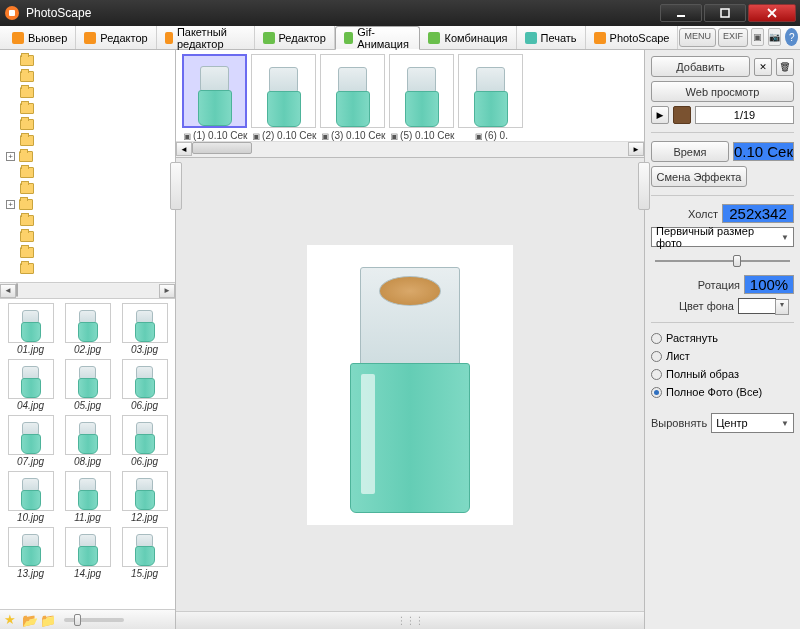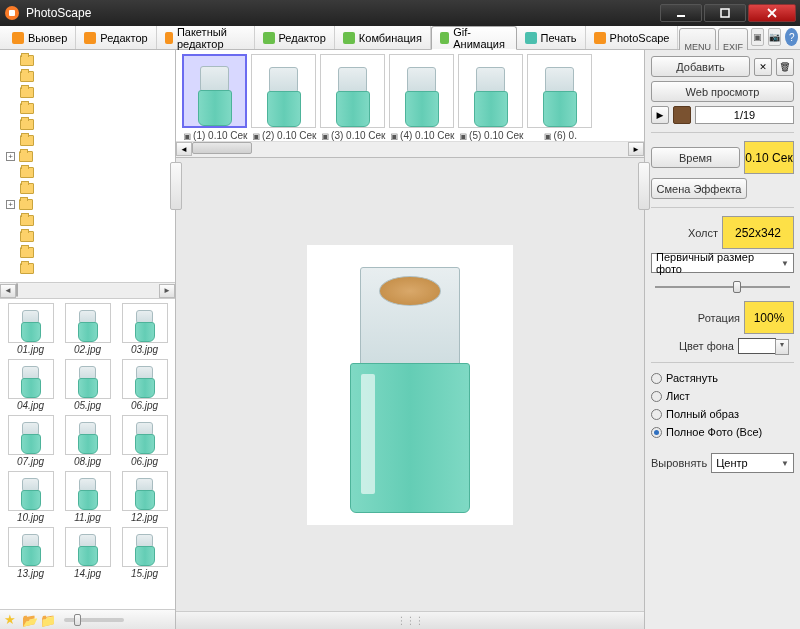--- a/index.html
+++ b/index.html
@@ -15,21 +15,21 @@
   
   .tabbar { background:linear-gradient(#fdfdfd,#ececec); height:24px; border-bottom:1px solid #bbb; display:flex; align-items:stretch; padding-left:4px; }
   .tab { display:flex; align-items:center; padding:0 8px; border-right:1px solid #d0d0d0; cursor:default; gap:4px; }
   .tab.active { background:linear-gradient(#fff,#f2f2f2); border:1px solid #aaa; border-bottom:1px solid #fff; margin-bottom:-1px; border-radius:3px 3px 0 0; }
   .tab-icon { width:12px; height:12px; }
   .tab-icon.orange { background:#f7931e; border-radius:2px; }
   .tab-icon.green { background:#6abf4b; border-radius:2px; }
   .tab-icon.teal { background:#4bbfae; border-radius:2px; }
   .head-spacer { flex:1; }
   .head-mini { width:18px;height:18px; background:#eee; border:1px solid #bbb; margin:2px; display:inline-flex;align-items:center;justify-content:center; font-size:9px; color:#555; border-radius:2px;}
-  .head-box { padding:13px 4px; font-size:9px; background:linear-gradient(#f8f8f8,#e3e3e3); border:1px solid #aaa; border-radius:3px; color:#555; margin:2px 1px;}
+  .head-box { padding:2px 4px; font-size:9px; background:linear-gradient(#f8f8f8,#e3e3e3); border:1px solid #aaa; border-radius:3px; color:#555; margin:2px 1px;}
   .head-help { width:18px;height:18px;border-radius:50%; background:#5a8dcc; color:#fff; display:inline-flex;align-items:center;justify-content:center; font-size:10px; margin:2px;}
   
   
   .main { display:flex; height: calc(629px - 26px - 24px); background:#ececec; }
   
   
   .left { width:176px; display:flex; flex-direction:column; border-right:1px solid #bbb; background:#fff; }
   .tree { flex:0 0 232px; overflow: hidden; background:#fff; position:relative; }
   .tree-inner { padding:2px 0; }
   .treeitem { display:flex; align-items:center; height:16px; padding-left:20px; gap:2px; }
@@ -72,21 +72,21 @@
   .center-foot { height:18px; background:linear-gradient(#f4f4f4,#e0e0e0); border-top:1px solid #ccc; display:flex; align-items:center; justify-content:center;}
   .resize-dots { font-size:10px; color:#aaa; letter-spacing:-1px;}
   
   
   .right { width:156px; background:#ececec; border-left:1px solid #bbb; padding:6px; display:flex; flex-direction:column; gap:4px; }
   .btn { background:linear-gradient(#fdfdfd,#e4e4e4); border:1px solid #9a9a9a; border-radius:3px; height:21px; display:flex; align-items:center; justify-content:center; font-size:11px; color:#333; cursor:default; }
   .row { display:flex; gap:4px; align-items:center; }
   .row .btn { flex:1;}
   .sq { width:18px;height:18px; background:linear-gradient(#fdfdfd,#e4e4e4); border:1px solid #9a9a9a; border-radius:2px; display:inline-flex;align-items:center;justify-content:center; font-size:9px;}
   .label { font-size:11px; color:#333; text-align:right; }
-  .valbox { background:#fde047; border:1px solid #9a9a9a; height:33px; display:flex;align-items:center;justify-content:center; font-size:12px; min-width:50px;}
+  .valbox { background:#3b82f6; border:1px solid #9a9a9a; height:19px; display:flex;align-items:center;justify-content:center; font-size:15px; min-width:50px;}
   .select { background:#fff; border:1px solid #808080; height:20px; display:flex; align-items:center; padding:0 4px; justify-content:space-between;}
   .select .caret { font-size:8px; color:#555;}
   .rslider { height:16px; position:relative; margin:2px 4px;}
   .rslider .tr { position:absolute; left:0; right:0; top:7px; height:2px; background:#999;}
   .rslider .kn { position:absolute; left:58%; top:2px; width:8px;height:12px; background:linear-gradient(#fafafa,#ddd); border:1px solid #777; border-radius:2px;}
   .radio-row { display:flex; align-items:center; gap:4px; margin:1px 0;}
   .radio { width:11px;height:11px; border:1px solid #777; border-radius:50%; display:inline-flex;align-items:center;justify-content:center;}
   .radio.on::after { content:""; width:5px;height:5px;border-radius:50%; background:#3070c0;}
   .colorbox { width:38px; height:16px; border:1px solid #555; background:#fff; position:relative;}
   .colorbox::after { content:"▾"; position:absolute; right:-14px; top:0; font-size:8px; color:#555; border:1px solid #999; width:12px;height:14px; text-align:center; background:linear-gradient(#fafafa,#e0e0e0);}
@@ -138,27 +138,27 @@
       <span>Редактор</span>
     </div>
   <div class="tab">
       <span class="tab-icon orange"></span>
       <span>Пакетный редактор</span>
     </div>
   <div class="tab">
       <span class="tab-icon green"></span>
       <span>Редактор</span>
     </div>
-  <div class="tab">
-      <span class="tab-icon green"></span>
-      <span>Комбинация</span>
-    </div>
   <div class="tab active">
       <span class="tab-icon green"></span>
       <span>Gif-Анимация</span>
+    </div>
+  <div class="tab">
+      <span class="tab-icon green"></span>
+      <span>Комбинация</span>
     </div>
   <div class="tab">
       <span class="tab-icon teal"></span>
       <span>Печать</span>
     </div>
   <div class="tab">
       <span class="tab-icon orange"></span>
       <span>PhotoScape</span>
     </div>
   <div class="head-spacer"></div>
@@ -406,29 +406,20 @@
             </div>
     <div class="frame-label"><span class="play">▣</span>(3) 0.10 Сек</div>
           </div>
           <div class="frame">
             <div class="frame-img">
               <div class="bottle" style="width:34px;">
     <div class="cap" style="height:26.04px;margin:0 2.72px;"></div>
     <div class="body" style="height:35.96px;margin-top:-2px;"></div>
   </div>
             </div>
-    <div class="frame-label"><span class="play">▣</span>(4) 0.10 Сек</div>
-          </div>
-          <div class="frame">
-            <div class="frame-img">
-              <div class="bottle" style="width:34px;">
-    <div class="cap" style="height:26.04px;margin:0 2.72px;"></div>
-    <div class="body" style="height:35.96px;margin-top:-2px;"></div>
-  </div>
-            </div>
     <div class="frame-label"><span class="play">▣</span>(5) 0.10 Сек</div>
           </div>
           <div class="frame">
             <div class="frame-img">
               <div class="bottle" style="width:34px;">
     <div class="cap" style="height:26.04px;margin:0 2.72px;"></div>
     <div class="body" style="height:35.96px;margin-top:-2px;"></div>
   </div>
             </div>
     <div class="frame-label"><span class="play">▣</span>(6) 0.</div>

